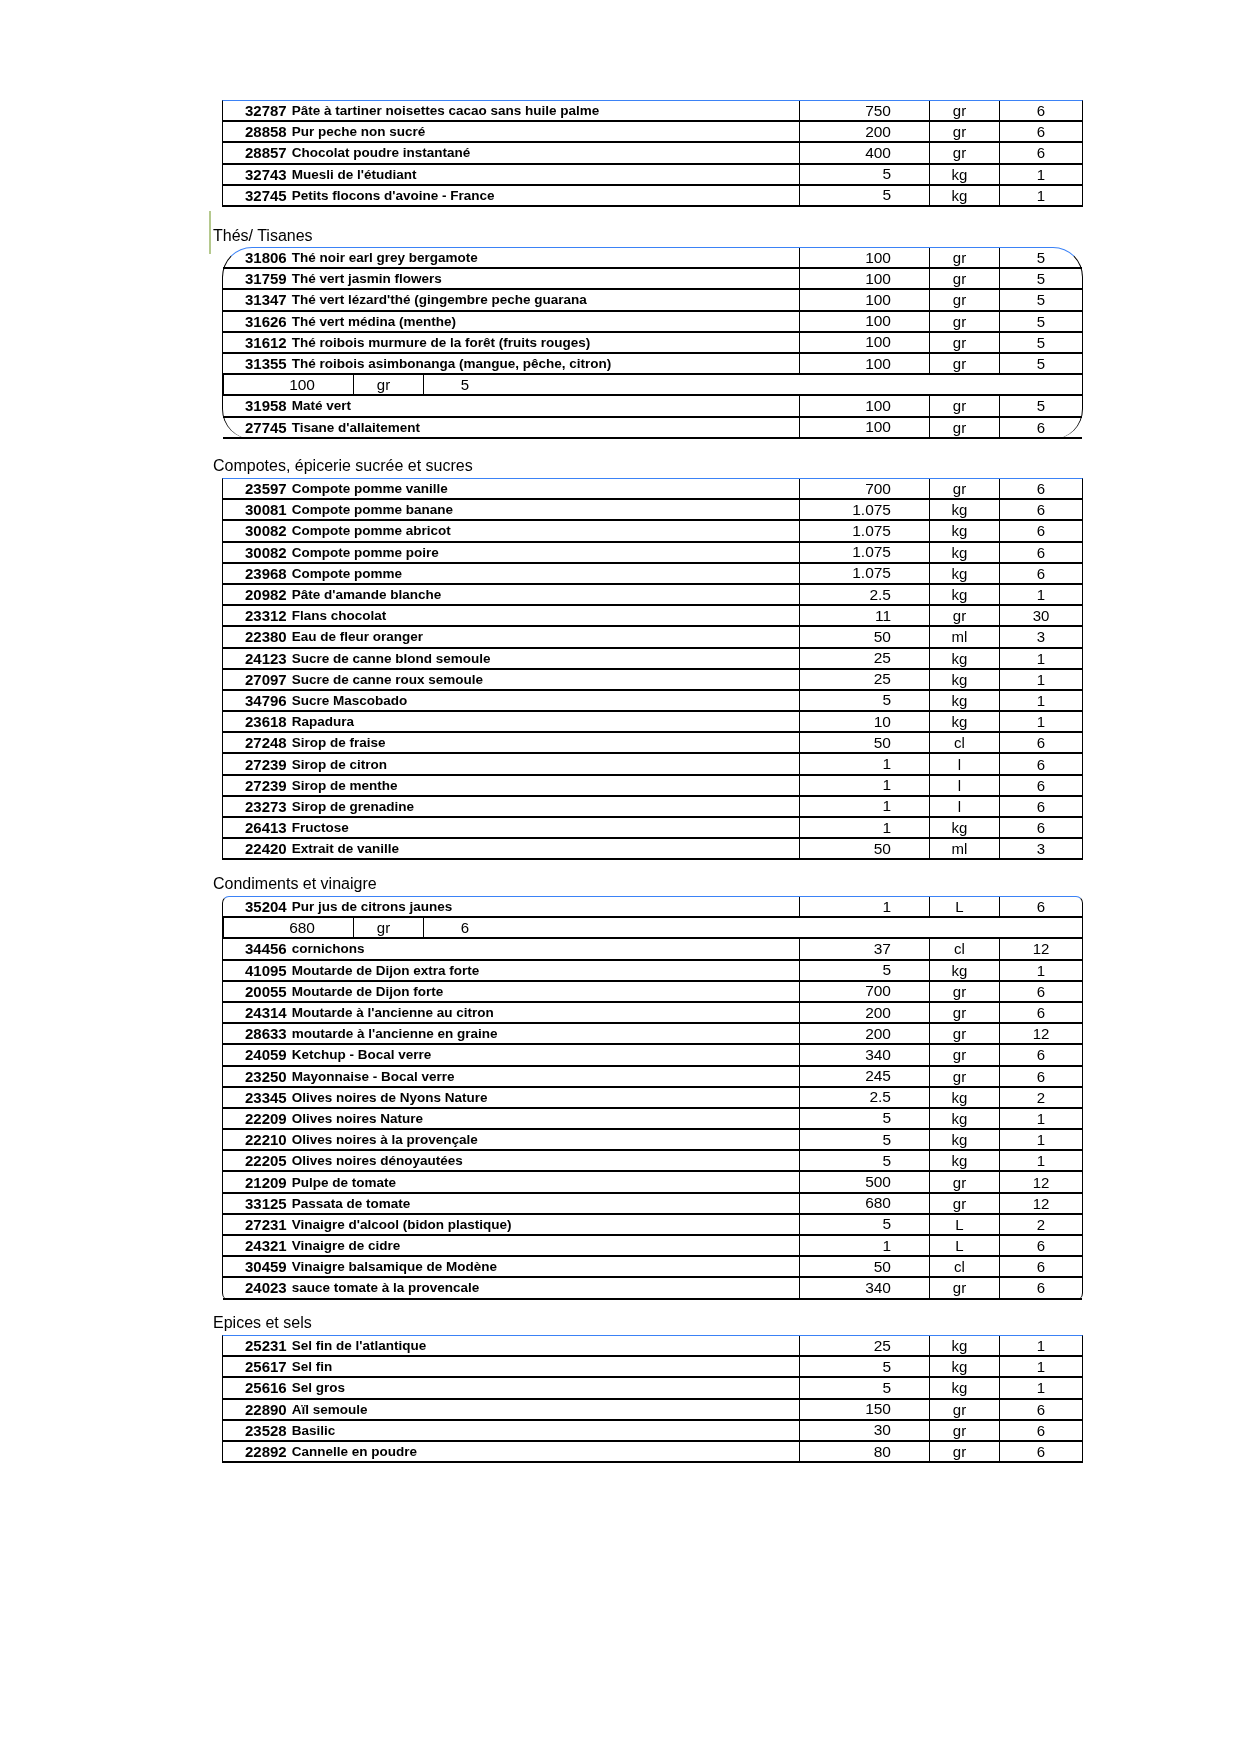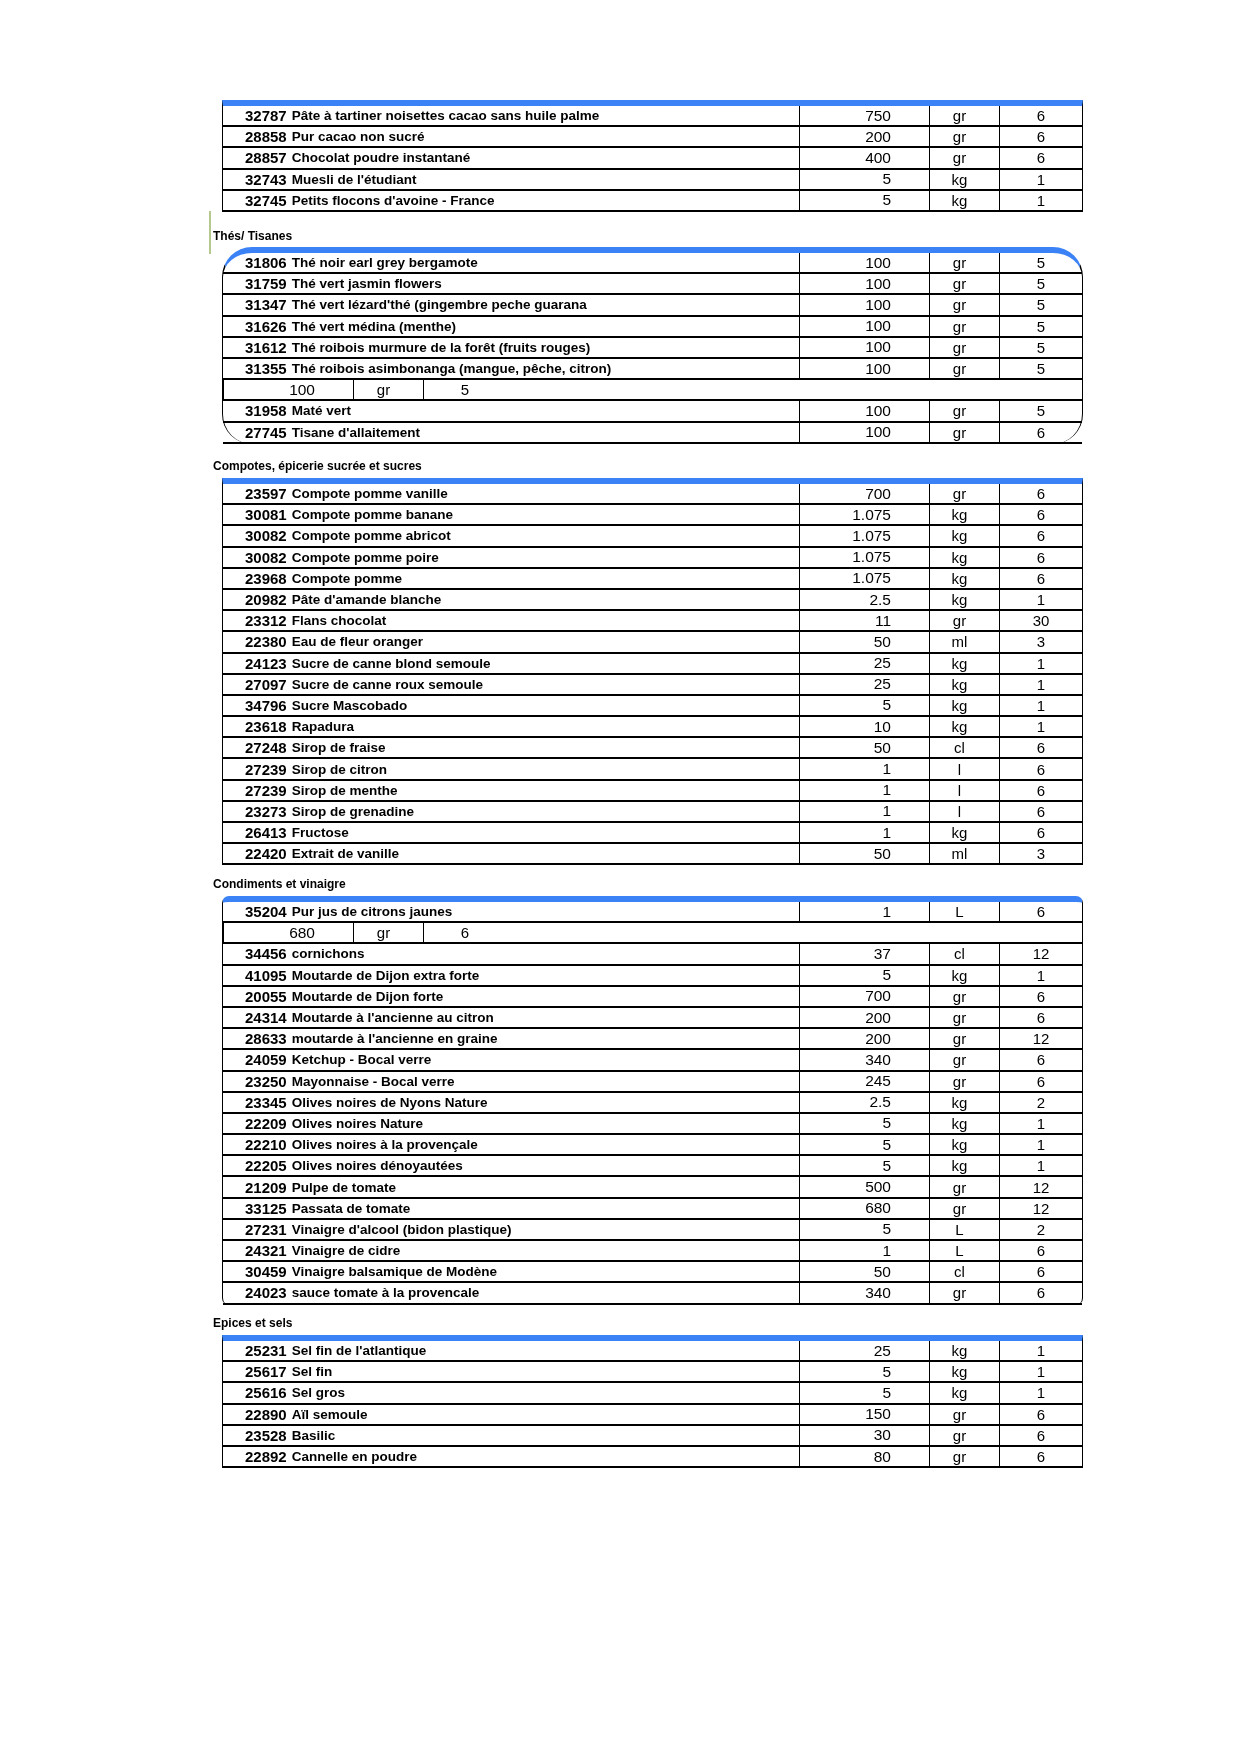--- a/index.html
+++ b/index.html
@@ -8,33 +8,33 @@
     background:#ffffff;
     font-family:"Liberation Sans", sans-serif;
     color:#000;
     position:relative;
     overflow:hidden;
   }
   #page{position:absolute;inset:0;}
   .sec-title{
     position:absolute;
     left:213px;
-    font-size:12px;
-    font-weight:bold;
+    font-size:16px;
+    font-weight:normal;
     line-height:22px;
     white-space:nowrap;
     letter-spacing:0px;
   }
   .tbl{
     position:absolute;
     left:222px;
     width:861px;
     border-left:1px solid #000;
     border-right:1px solid #000;
-    border-top:6px solid #3b82f6;
+    border-top:1px solid #3b82f6;
     box-sizing:border-box;
     background:#fff;
   }
   .row{
     display:flex;
     height:21.2px;
     box-sizing:border-box;
     border-bottom:2px solid #000;
     align-items:center;
   }
@@ -72,21 +72,21 @@
             <span class="pname">Pâte à tartiner noisettes cacao sans huile palme</span>
           </div>
     <div class="cell c-qty">750</div>
     <div class="cell c-unit">gr</div>
     <div class="cell c-count">6</div>
   </div>
 
   <div class="row">
     <div class="cell c-name">
             <span class="code">28858</span>
-            <span class="pname">Pur cacao non sucré</span>
+            <span class="pname">Pur peche non sucré</span>
           </div>
     <div class="cell c-qty">200</div>
     <div class="cell c-unit">gr</div>
     <div class="cell c-count">6</div>
   </div>
 
   <div class="row">
     <div class="cell c-name">
             <span class="code">28857</span>
             <span class="pname">Chocolat poudre instantané</span>

